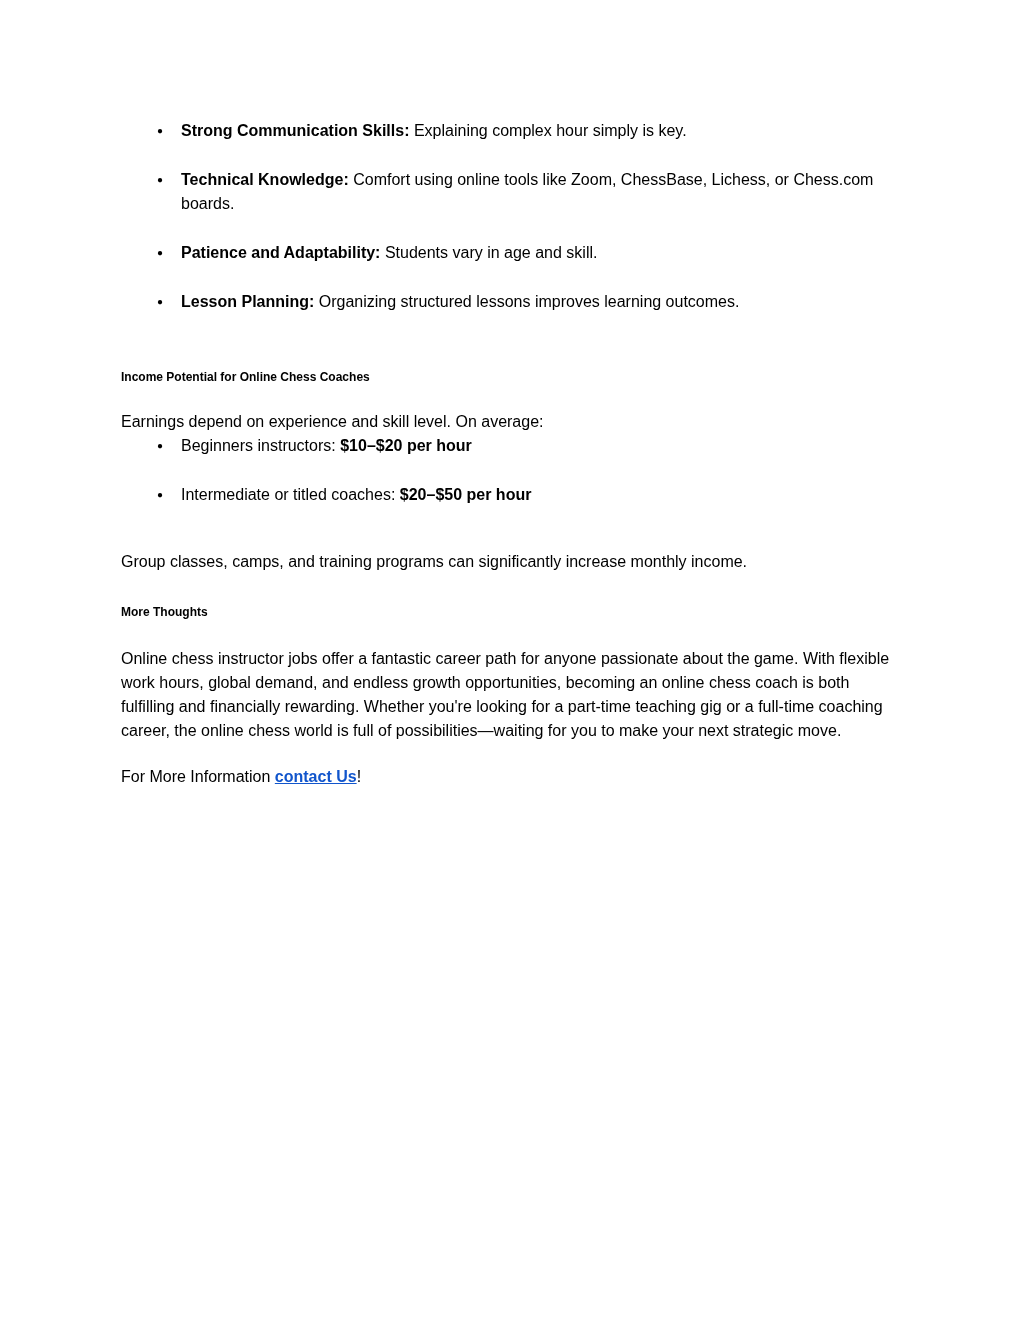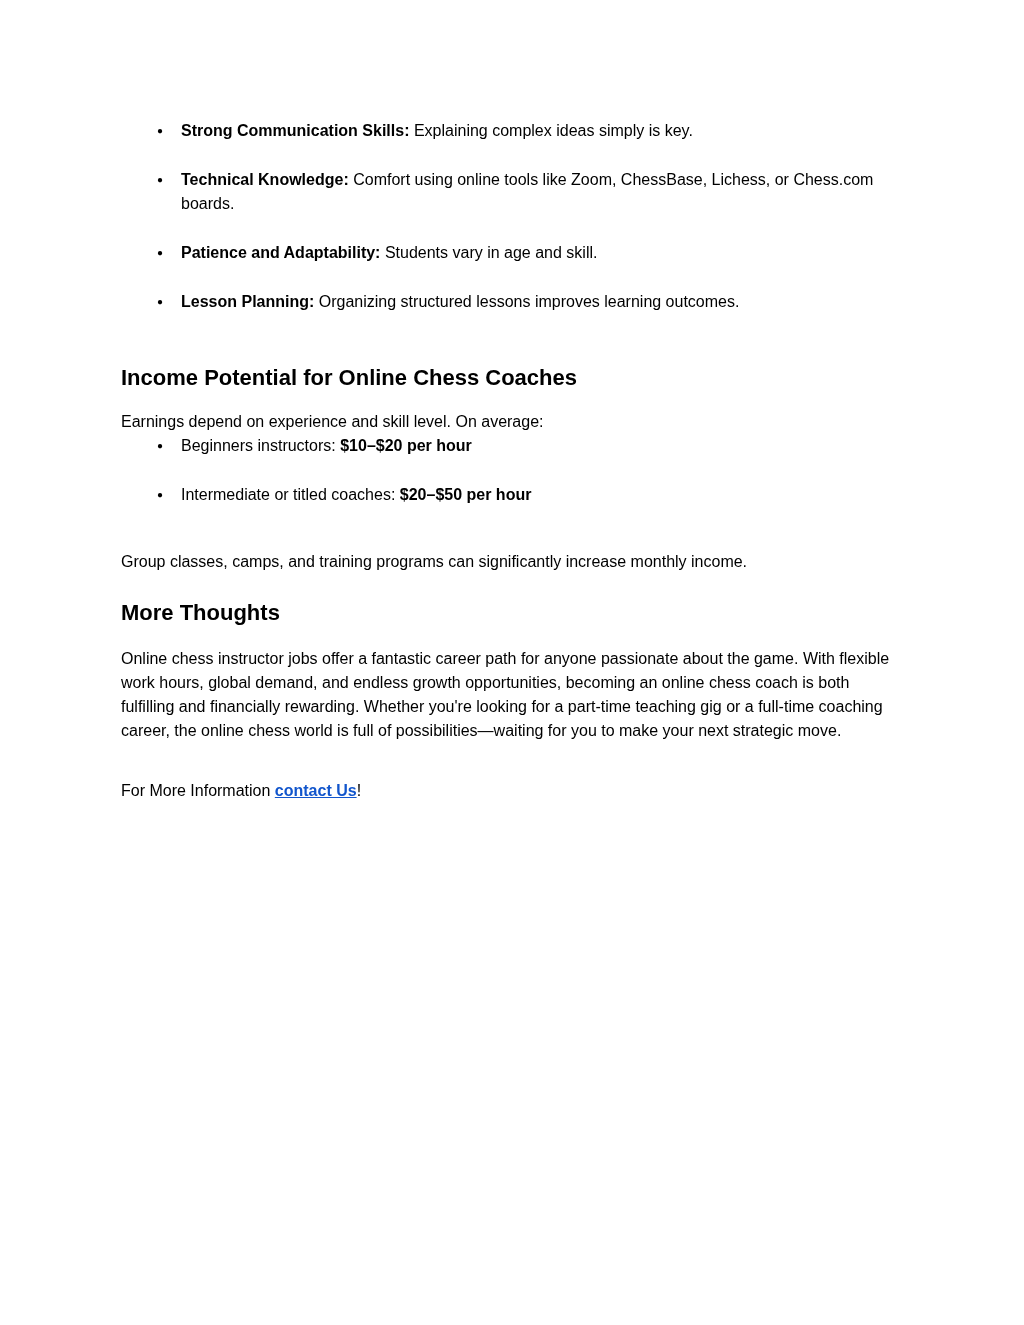--- a/index.html
+++ b/index.html
@@ -34,46 +34,46 @@
     content: "\25CF";
     position: absolute;
     left: 36px;
     top: 0;
     font-size: 10px;
     line-height: 24px;
     color: #000000;
   }
   .bold { font-weight: bold; }
   h2.section-heading {
-    font-size: 22px;
+    font-size: 12px;
     line-height: 25px;
     font-weight: bold;
     color: #000000;
   }
   .h-income { margin-top: 51px; }
   .p-intro  { margin-top: 20px; }
   .ul-income { margin-top: 21px; }
   .p-note   { margin-top: 43px; }
   .h-final  { margin-top: 26px; }
   .p-final  { margin-top: 22px; }
-  .p-contact { margin-top: 36px; }
+  .p-contact { margin-top: 22px; }
   a.doc-link {
     font-weight: bold;
     text-decoration: underline;
     cursor: pointer;
   }
 </style>
 </head>
 <body>
 
 <div class="doc">
 
   <ul class="doc-list">
     <li>
-      <span class="bold">Strong Communication Skills:</span><span class="body-text"> Explaining complex ideas simply is key.</span>
+      <span class="bold">Strong Communication Skills:</span><span class="body-text"> Explaining complex hour simply is key.</span>
     </li>
     <li>
       <span class="bold">Technical Knowledge:</span><span class="body-text"> Comfort using online tools like Zoom, ChessBase, Lichess, or Chess.com boards.</span>
     </li>
     <li>
       <span class="bold">Patience and Adaptability:</span><span class="body-text"> Students vary in age and skill.</span>
     </li>
     <li>
       <span class="bold">Lesson Planning:</span><span class="body-text"> Organizing structured lessons improves learning outcomes.</span>
     </li>

